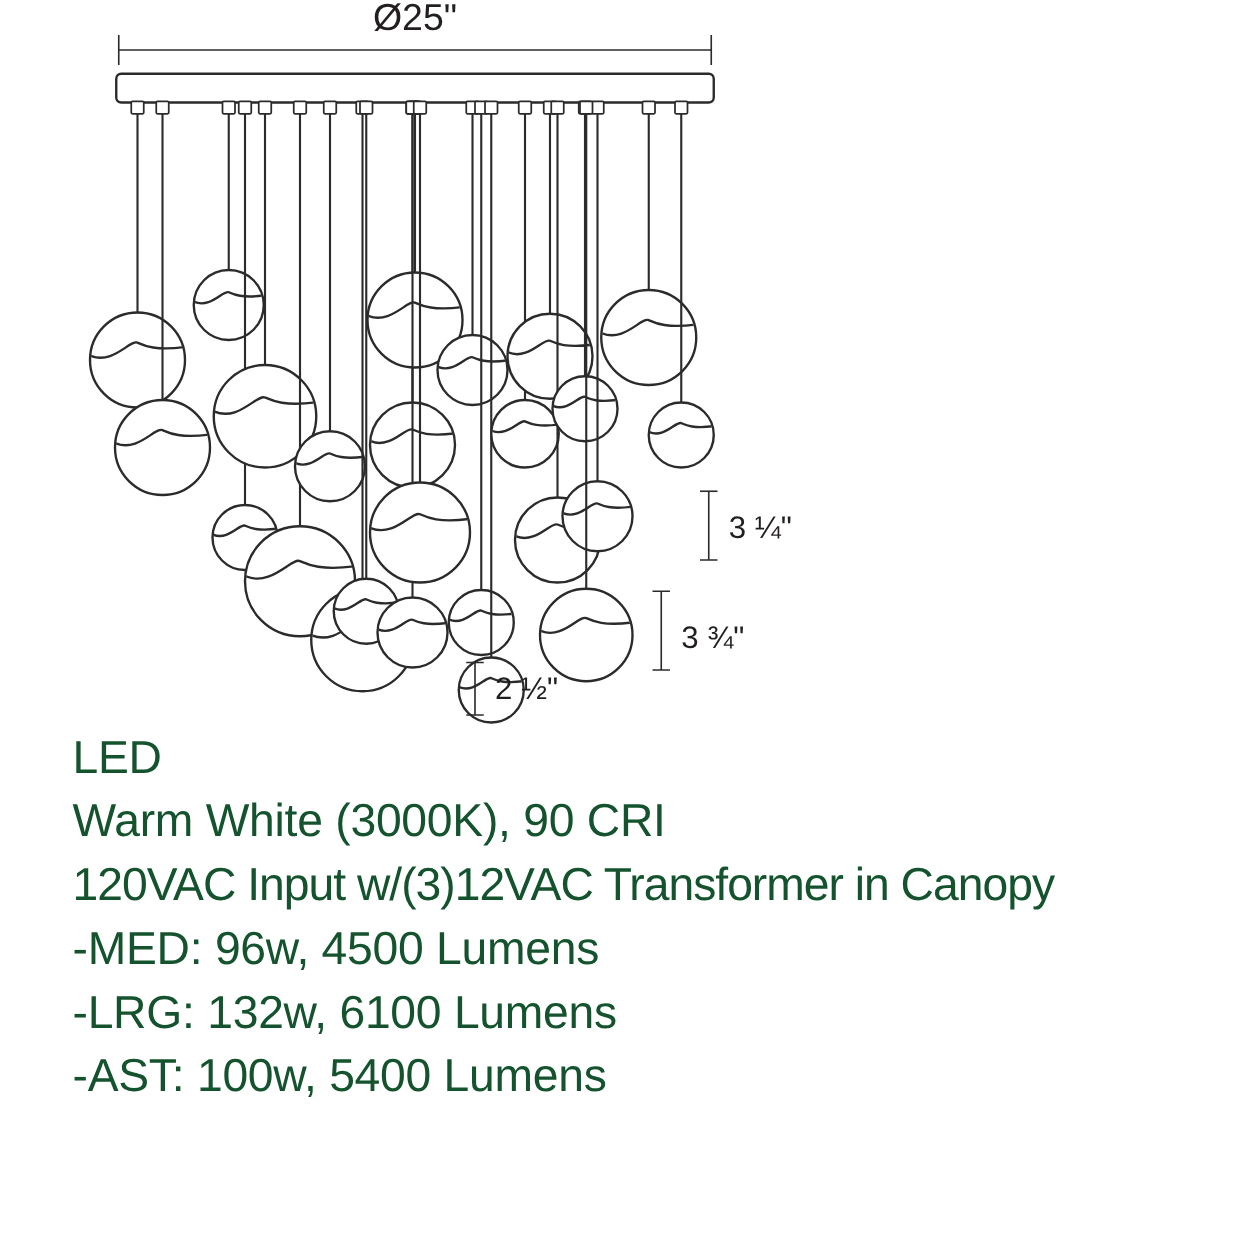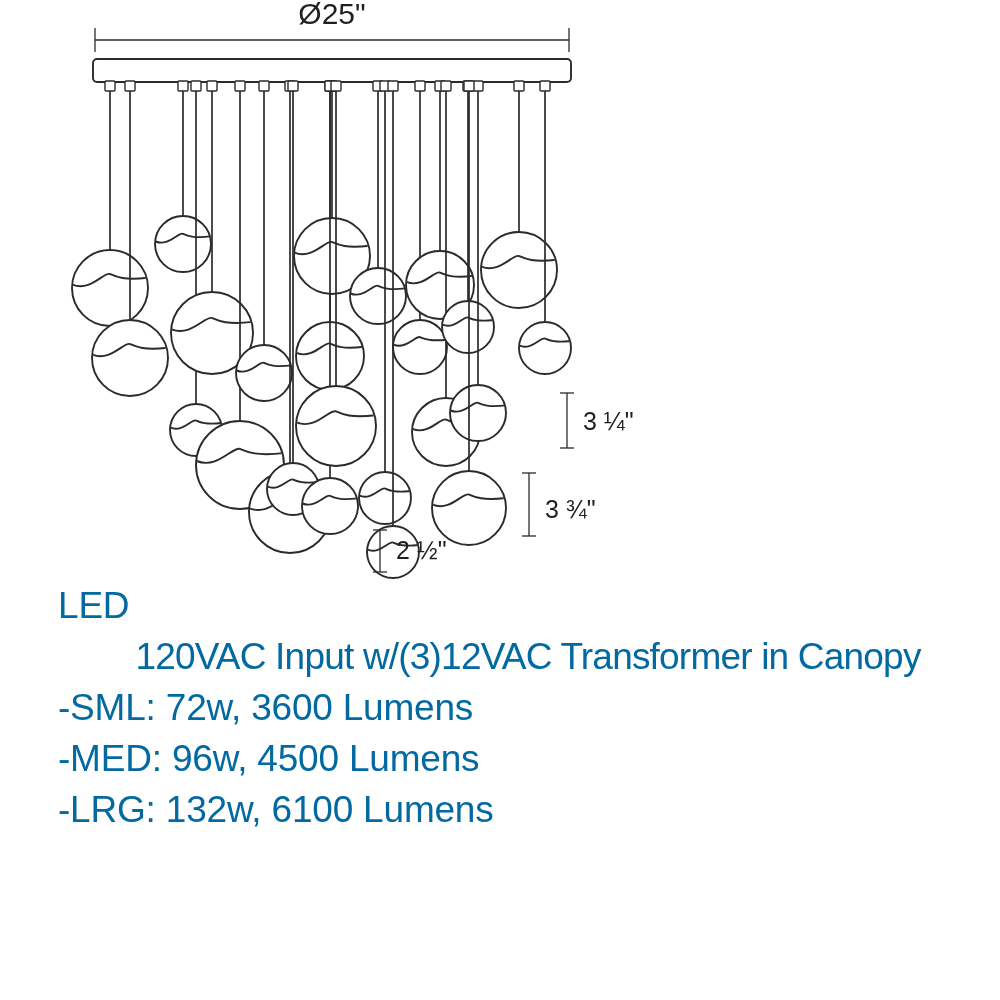--- a/index.html
+++ b/index.html
@@ -37,27 +37,26 @@
   .spec-block {
     position: absolute;
     left: 58px;
     top: 580px;
     width: 940px;
   }
   .spec-line {
     font-size: 37px;
     line-height: 51px;
     letter-spacing: -0.2px;
-    color: #0369a1;
+    color: #14532d;
     white-space: nowrap;
     font-weight: 400;
   }
   .spec-line.tight {
     letter-spacing: -0.8px;
-    text-align: center;
   }
 </style>
 </head>
 <body>
 
 <div id="sheet">
 
   <div id="drawing">
     <svg viewBox="0 0 1000 590" xmlns="http://www.w3.org/2000/svg">
       <defs>
@@ -324,19 +323,20 @@
             <line class="ln-t" x1="522" y1="536" x2="536" y2="536"></line>
             <line class="ln-t" x1="529" y1="473" x2="529" y2="536"></line>
             <text class="dimtxt" x="545" y="518">3 ¾"</text>
           </g>
         </g>
     </svg>
   </div>
 
   <div class="spec-block">
     <div class="spec-line">LED</div>
+    <div class="spec-line">Warm White (3000K), 90 CRI</div>
     <div class="spec-line tight">120VAC Input w/(3)12VAC Transformer in Canopy</div>
-    <div class="spec-line">-SML: 72w, 3600 Lumens</div>
     <div class="spec-line">-MED: 96w, 4500 Lumens</div>
     <div class="spec-line">-LRG: 132w, 6100 Lumens</div>
+    <div class="spec-line">-AST: 100w, 5400 Lumens</div>
   </div>
 
 </div>
 
 </body></html>

